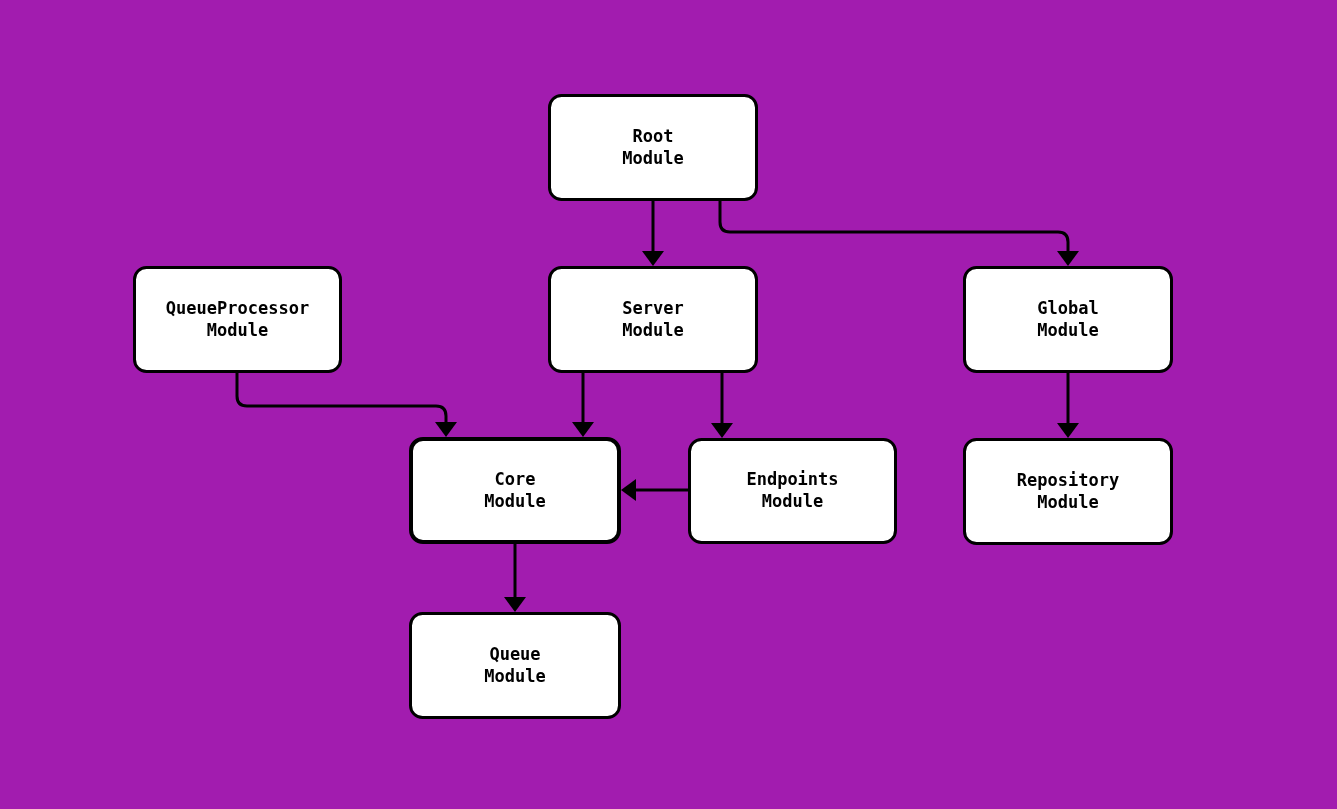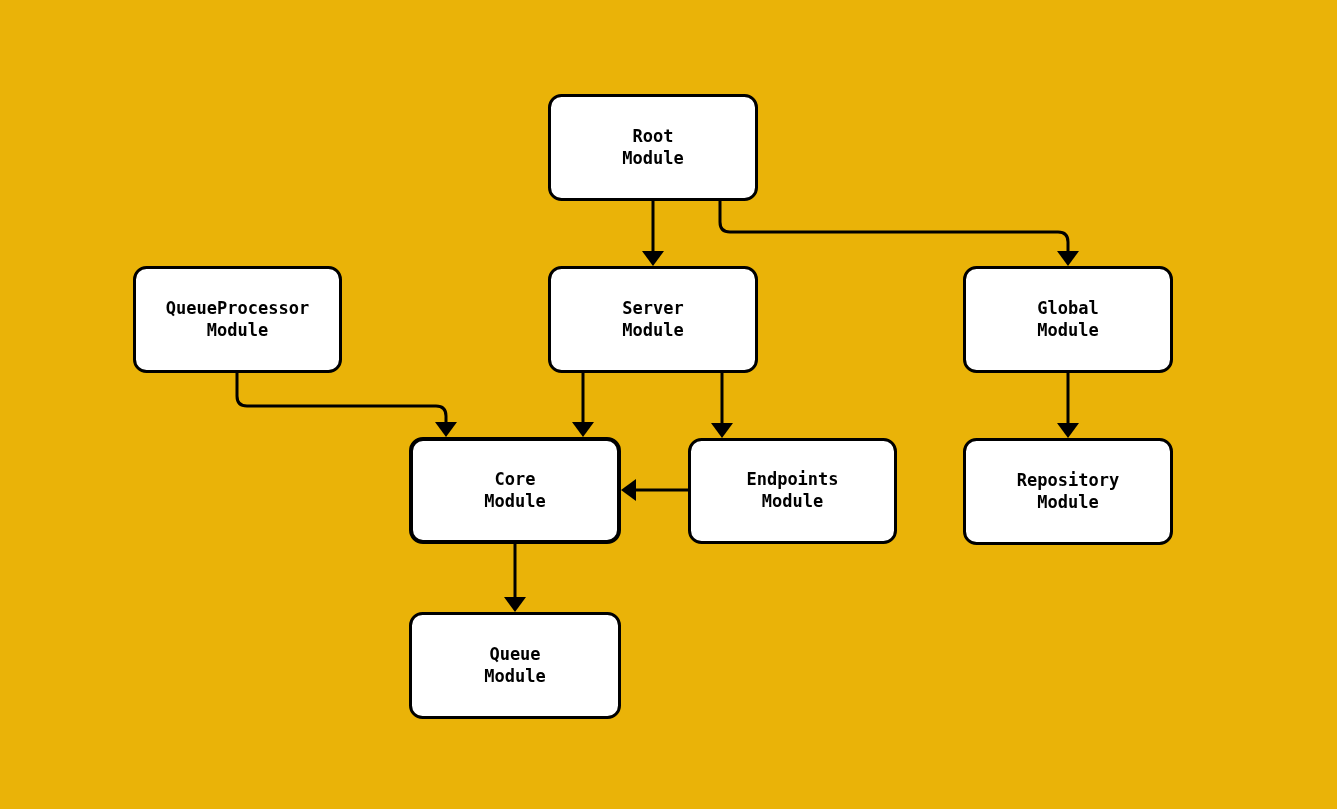--- a/index.html
+++ b/index.html
@@ -10,21 +10,21 @@
   body {
     width: 1337px;
     height: 809px;
     overflow: hidden;
     font-family: "DejaVu Sans Mono", monospace;
   }
   #diagram-canvas {
     position: relative;
     width: 1337px;
     height: 809px;
-    background: #eab308;
+    background: #a21caf;
   }
   svg.diagram-svg {
     position: absolute;
     top: 0;
     left: 0;
     width: 1337px;
     height: 809px;
     display: block;
   }
   .node-box {

